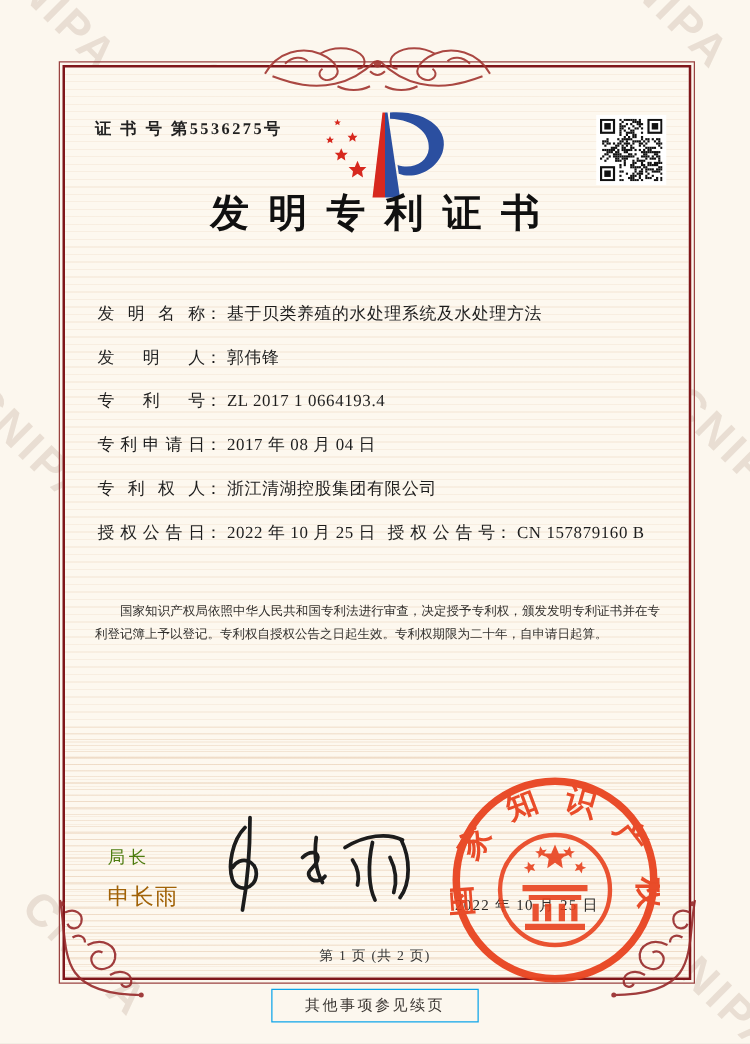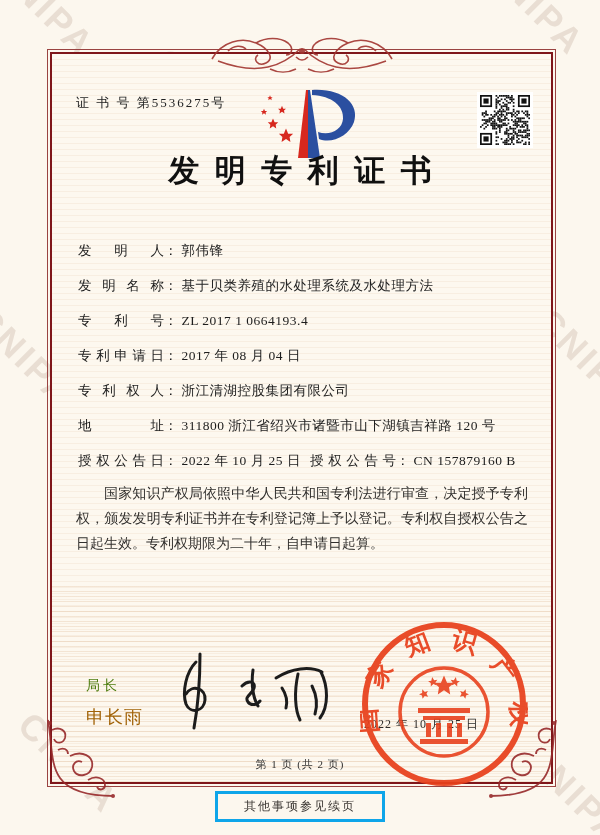--- a/index.html
+++ b/index.html
@@ -24,51 +24,51 @@
   }
   .frame::before{
     content:"";position:absolute;inset:0;
     background:repeating-linear-gradient(180deg,transparent 0 5px,rgba(205,150,100,0.10) 5px 6px);
   }
   .frame::after{
     content:"";position:absolute;left:0;right:0;bottom:0;height:200px;
     background:repeating-linear-gradient(180deg,transparent 0 4px,rgba(205,150,100,0.20) 4px 5px);
   }
   
-  .cert-no{position:absolute;left:76px;top:94px;font-size:13px;letter-spacing:2px;z-index:3;}
+  .cert-no{position:absolute;left:76px;top:94px;font-size:13px;letter-spacing:2px;z-index:3;font-weight:bold;}
   .logo{position:absolute;left:246px;top:84px;width:122px;height:80px;z-index:3;}
   .qr{position:absolute;left:477px;top:92px;width:56px;height:56px;background:#fff;padding:3px;box-sizing:border-box;z-index:3;}
   .title{
     position:absolute;left:0;right:0;top:150px;text-align:center;
     font-size:31px;font-weight:bold;letter-spacing:0.5em;text-indent:0.5em;
     color:#101010;z-index:3;
   }
   
   .fields{position:absolute;left:78px;top:242px;width:452px;z-index:3;font-size:13.5px;color:#1d1d1d;}
   .frow{position:relative;height:19px;margin-bottom:16px;white-space:nowrap;}
   .flabel{display:inline-block;width:86px;text-align:justify;text-align-last:justify;vertical-align:top;}
   .fcolon{display:inline-block;margin-right:4px;}
   .fvalue{letter-spacing:0.5px;}
   .fgroup2{position:absolute;left:232px;top:0;}
   
   .body-text{
     position:absolute;left:76px;top:481px;width:452px;z-index:3;
-    font-size:14px;line-height:1.8;color:#32302e;text-align:justify;
+    font-size:10px;line-height:1.8;color:#32302e;text-align:justify;
   }
   .body-text p{margin:0;text-indent:2em;}
   
   .officer-title{position:absolute;left:86px;top:677px;font-size:14px;letter-spacing:3px;z-index:3;color:#4d7c0f;}
   .officer-name{position:absolute;left:86px;top:705px;font-size:18px;letter-spacing:1px;z-index:3;color:#a16207;}
   .signature{position:absolute;left:158px;top:648px;width:175px;height:90px;z-index:3;}
   .issue-date{position:absolute;left:364px;top:716px;font-size:12px;color:#2e2c2a;z-index:3;letter-spacing:1px;}
   .seal{position:absolute;left:360px;top:620px;width:168px;height:168px;z-index:4;opacity:0.93;}
   .page-indicator{position:absolute;left:0;right:0;top:757px;text-align:center;font-size:11px;color:#333;z-index:3;letter-spacing:1px;}
   .continuation{
     position:absolute;left:50%;top:791px;transform:translateX(-50%);
-    border:3px solid #0ea5e9;padding:4px 26px;font-size:12px;color:#3a3632;
+    border:1px solid #0ea5e9;padding:4px 26px;font-size:12px;color:#3a3632;
     letter-spacing:2px;z-index:3;white-space:nowrap;
   }
   
   .orn-top{position:absolute;left:206px;top:29px;width:192px;height:48px;z-index:3;}
   .orn-bl{position:absolute;left:36px;top:716px;width:88px;height:90px;z-index:5;}
   .orn-br{position:absolute;left:480px;top:716px;width:88px;height:90px;z-index:5;transform:scaleX(-1);}
   svg{display:block;}
 </style>
 </head>
 <body>
@@ -437,36 +437,33 @@
       <rect x="24" y="2" width="3" height="3" fill="#111"></rect>
       <rect x="0" y="22" width="7" height="7" fill="#111"></rect>
       <rect x="1" y="23" width="5" height="5" fill="#fff"></rect>
       <rect x="2" y="24" width="3" height="3" fill="#111"></rect>
     </svg>
 
   <div class="title">发明专利证书</div>
 
   <div class="fields">
     <div class="frow">
-      <span class="flabel">发明人</span><span class="fcolon">：</span><span class="fvalue">郭伟锋</span>
+      <span class="flabel">发明名称</span><span class="fcolon">：</span><span class="fvalue">基于贝类养殖的水处理系统及水处理方法</span>
     </div>
     <div class="frow">
-      <span class="flabel">发明名称</span><span class="fcolon">：</span><span class="fvalue">基于贝类养殖的水处理系统及水处理方法</span>
+      <span class="flabel">发明人</span><span class="fcolon">：</span><span class="fvalue">郭伟锋</span>
     </div>
     <div class="frow">
       <span class="flabel">专利号</span><span class="fcolon">：</span><span class="fvalue">ZL 2017 1 0664193.4</span>
     </div>
     <div class="frow">
       <span class="flabel">专利申请日</span><span class="fcolon">：</span><span class="fvalue">2017 年 08 月 04 日</span>
     </div>
     <div class="frow">
       <span class="flabel">专利权人</span><span class="fcolon">：</span><span class="fvalue">浙江清湖控股集团有限公司</span>
-    </div>
-    <div class="frow">
-      <span class="flabel">地址</span><span class="fcolon">：</span><span class="fvalue">311800 浙江省绍兴市诸暨市山下湖镇吉祥路 120 号</span>
     </div>
     <div class="frow">
       <span class="flabel">授权公告日</span><span class="fcolon">：</span><span class="fvalue">2022 年 10 月 25 日</span>
       <span class="fgroup2">
         <span class="flabel">授权公告号</span><span class="fcolon">：</span><span class="fvalue">CN 157879160 B</span>
       </span>
     </div>
   </div>
 
   <div class="body-text">

